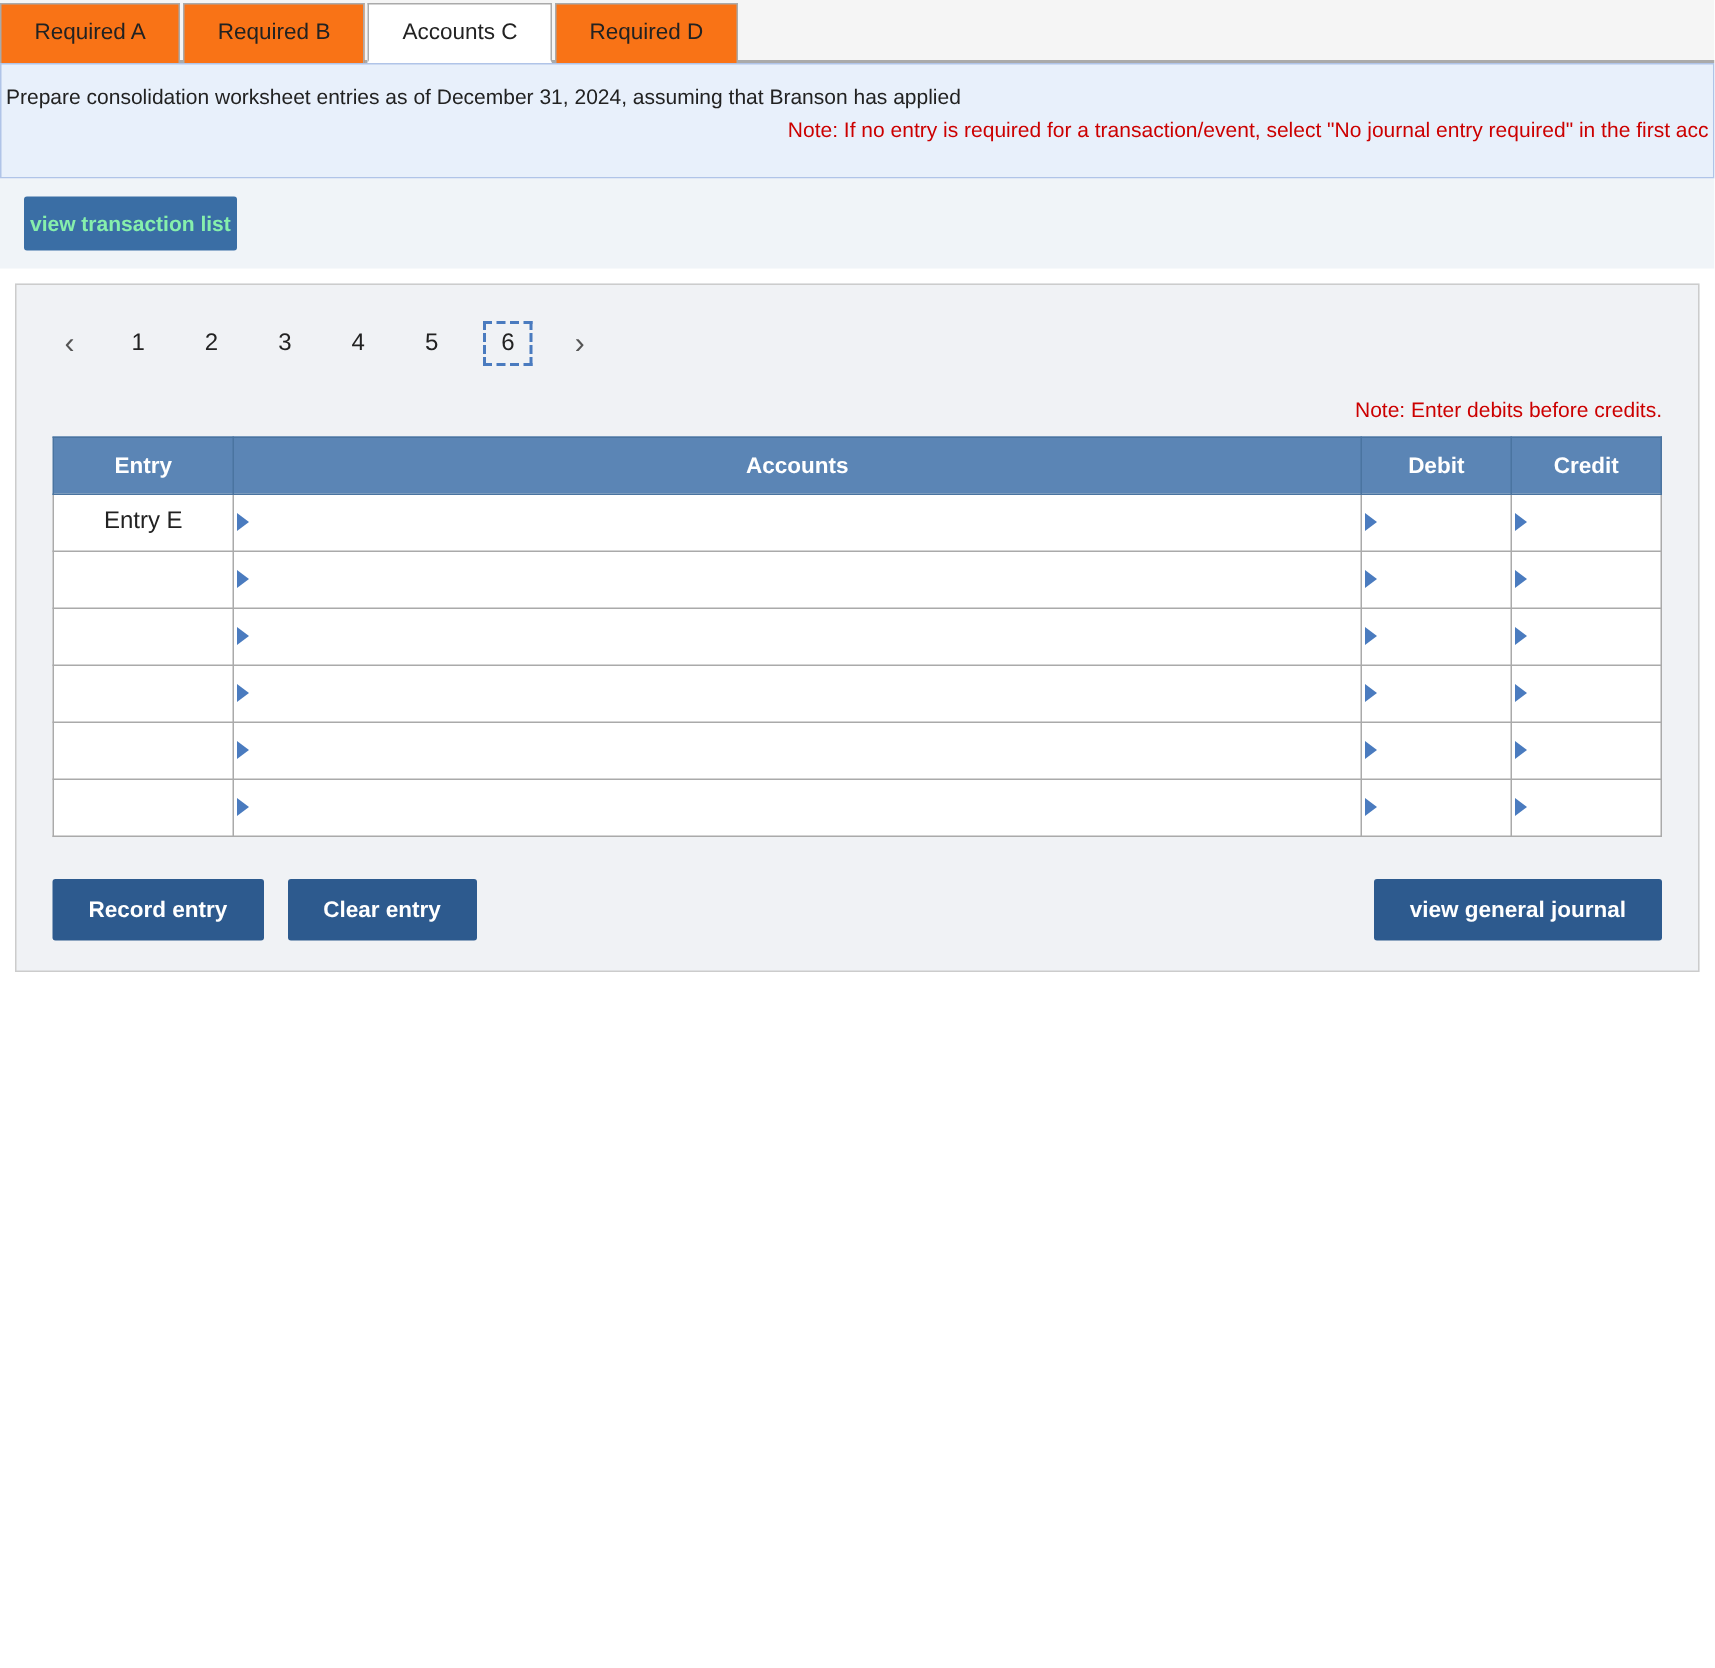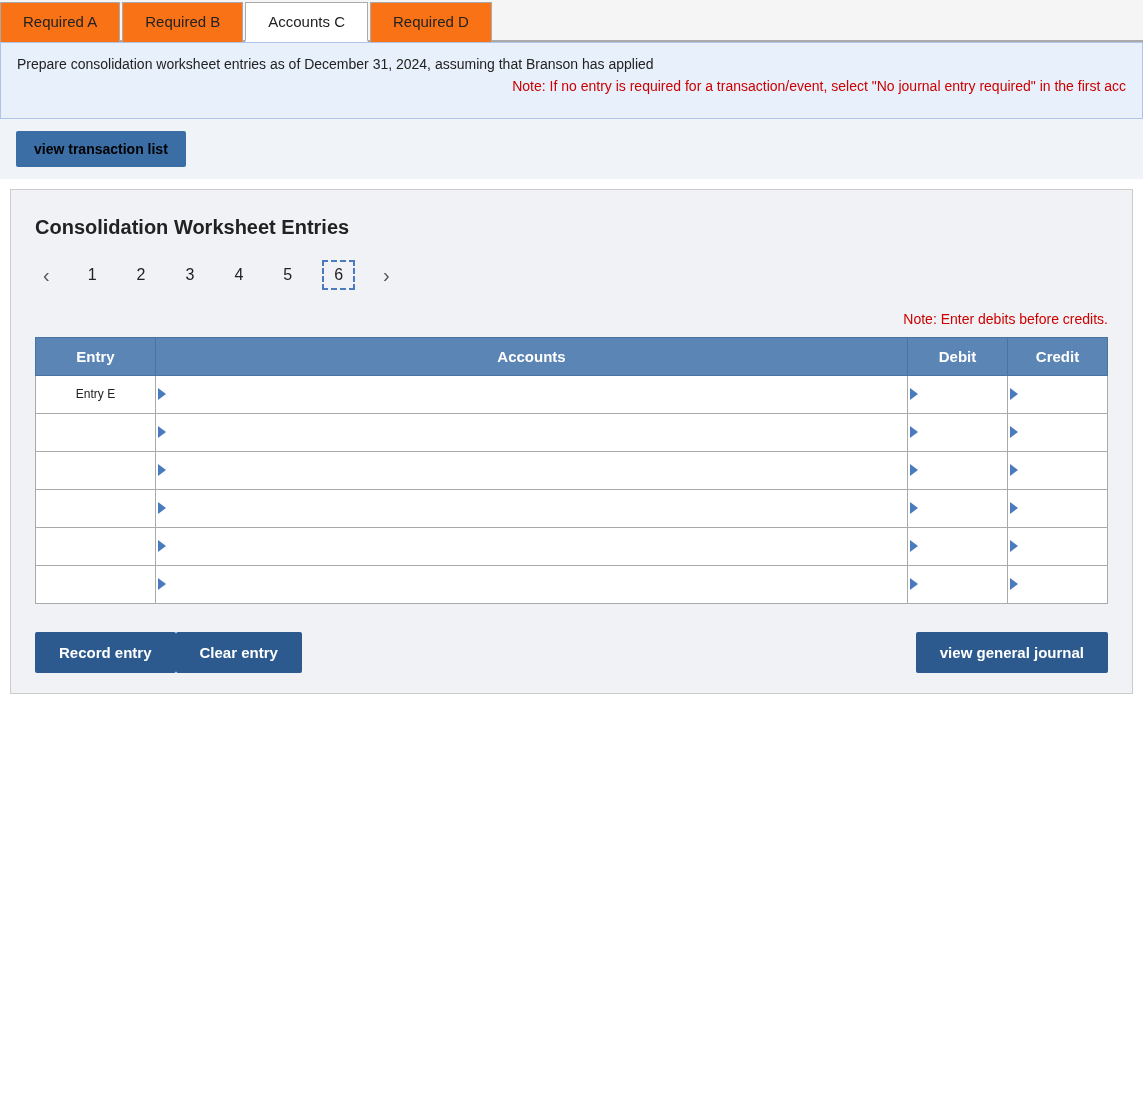--- a/index.html
+++ b/index.html
@@ -31,38 +31,38 @@
       background: #fff;
       border-bottom: 2px solid #fff;
       font-weight: normal;
       z-index: 1;
     }
 
     
     .info-banner {
       background: #e8f0fb;
       border: 1px solid #b0c4e8;
-      padding: 10px 16px;
+      padding: 10px 3px;
       font-size: 14px;
       line-height: 1.6;
     }
     .info-banner .note-red {
       color: #cc0000;
     }
 
     
     .transaction-btn-row {
       padding: 12px 16px;
       background: #f0f4f8;
     }
     .btn-blue {
       background: #3a6ea5;
-      color: #000000;
+      color: #86efac;
       border: none;
-      padding: 10px 18px;
+      padding: 10px 4px;
       font-size: 14px;
       font-weight: bold;
       cursor: pointer;
       border-radius: 2px;
     }
     .btn-blue-dark {
       background: #2d5a8e;
       color: #fff;
       border: none;
       padding: 12px 24px;
@@ -148,21 +148,21 @@
       font-size: 15px;
     }
     .entry-table td {
       border: 1px solid #aaa;
       padding: 0;
       height: 38px;
       vertical-align: middle;
     }
     .entry-table td.entry-label {
       text-align: center;
-      font-size: 12px;
+      font-size: 16px;
       padding: 4px 8px;
       width: 120px;
     }
     .entry-table td.accounts-cell {
       position: relative;
     }
     .entry-table td.accounts-cell input,
     .entry-table td.debit-cell input,
     .entry-table td.credit-cell input {
       width: 100%;
@@ -189,20 +189,21 @@
       border-left: 8px solid #4a7bbf;
       position: absolute;
       left: 2px;
       top: 50%;
       transform: translateY(-50%);
     }
 
     
     .bottom-buttons {
       display: flex;
+      gap: 16px;
       align-items: center;
     }
     .bottom-buttons .spacer { flex: 1; }
   </style>
 </head>
 <body>
 
 <div class="tabs">
   <div class="tab">Required A</div>
   <div class="tab">Required B</div>
@@ -214,21 +215,20 @@
   <div>Prepare consolidation worksheet entries as of December 31, 2024, assuming that Branson has applied</div>
   <div class="note-red">Note: If no entry is required for a transaction/event, select "No journal entry required" in the first acc</div>
 </div>
 
 <div class="transaction-btn-row">
   <button class="btn-blue">view transaction list</button>
 </div>
 
 <div class="worksheet-panel">
 
-  <div class="worksheet-title">Consolidation Worksheet Entries</div>
 
   <div class="pagination">
     <button class="page-arrow">‹</button>
     <span class="page-num">1</span>
     <span class="page-num">2</span>
     <span class="page-num">3</span>
     <span class="page-num">4</span>
     <span class="page-num">5</span>
     <span class="page-num active">6</span>
     <button class="page-arrow">›</button>

